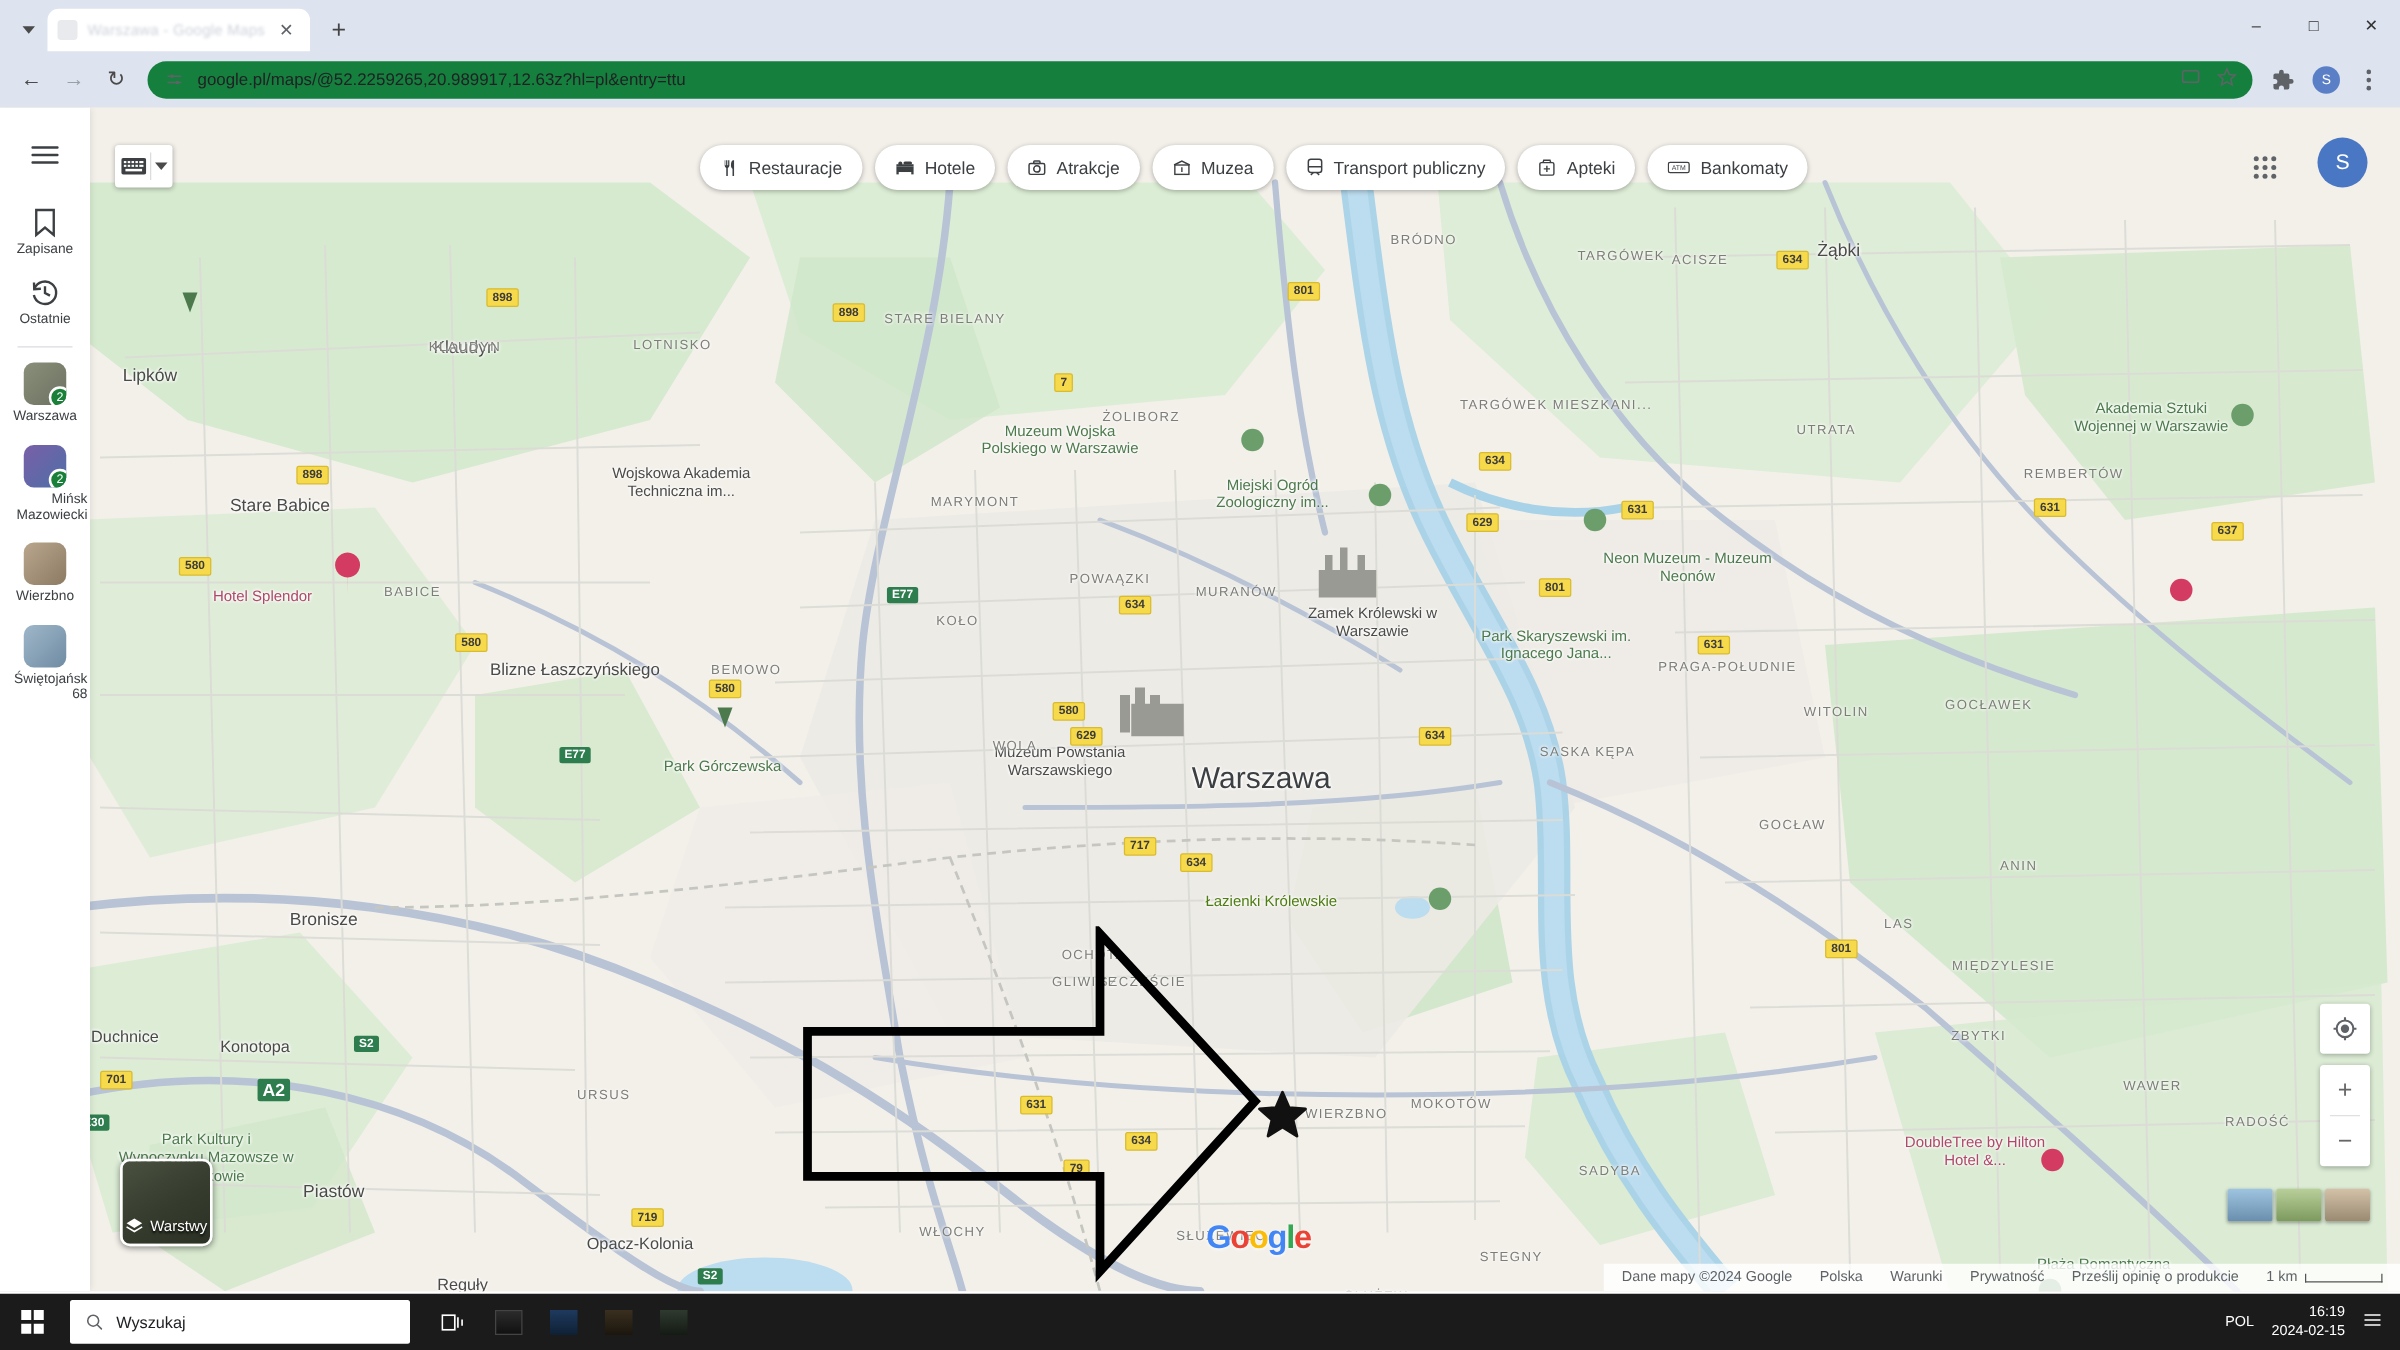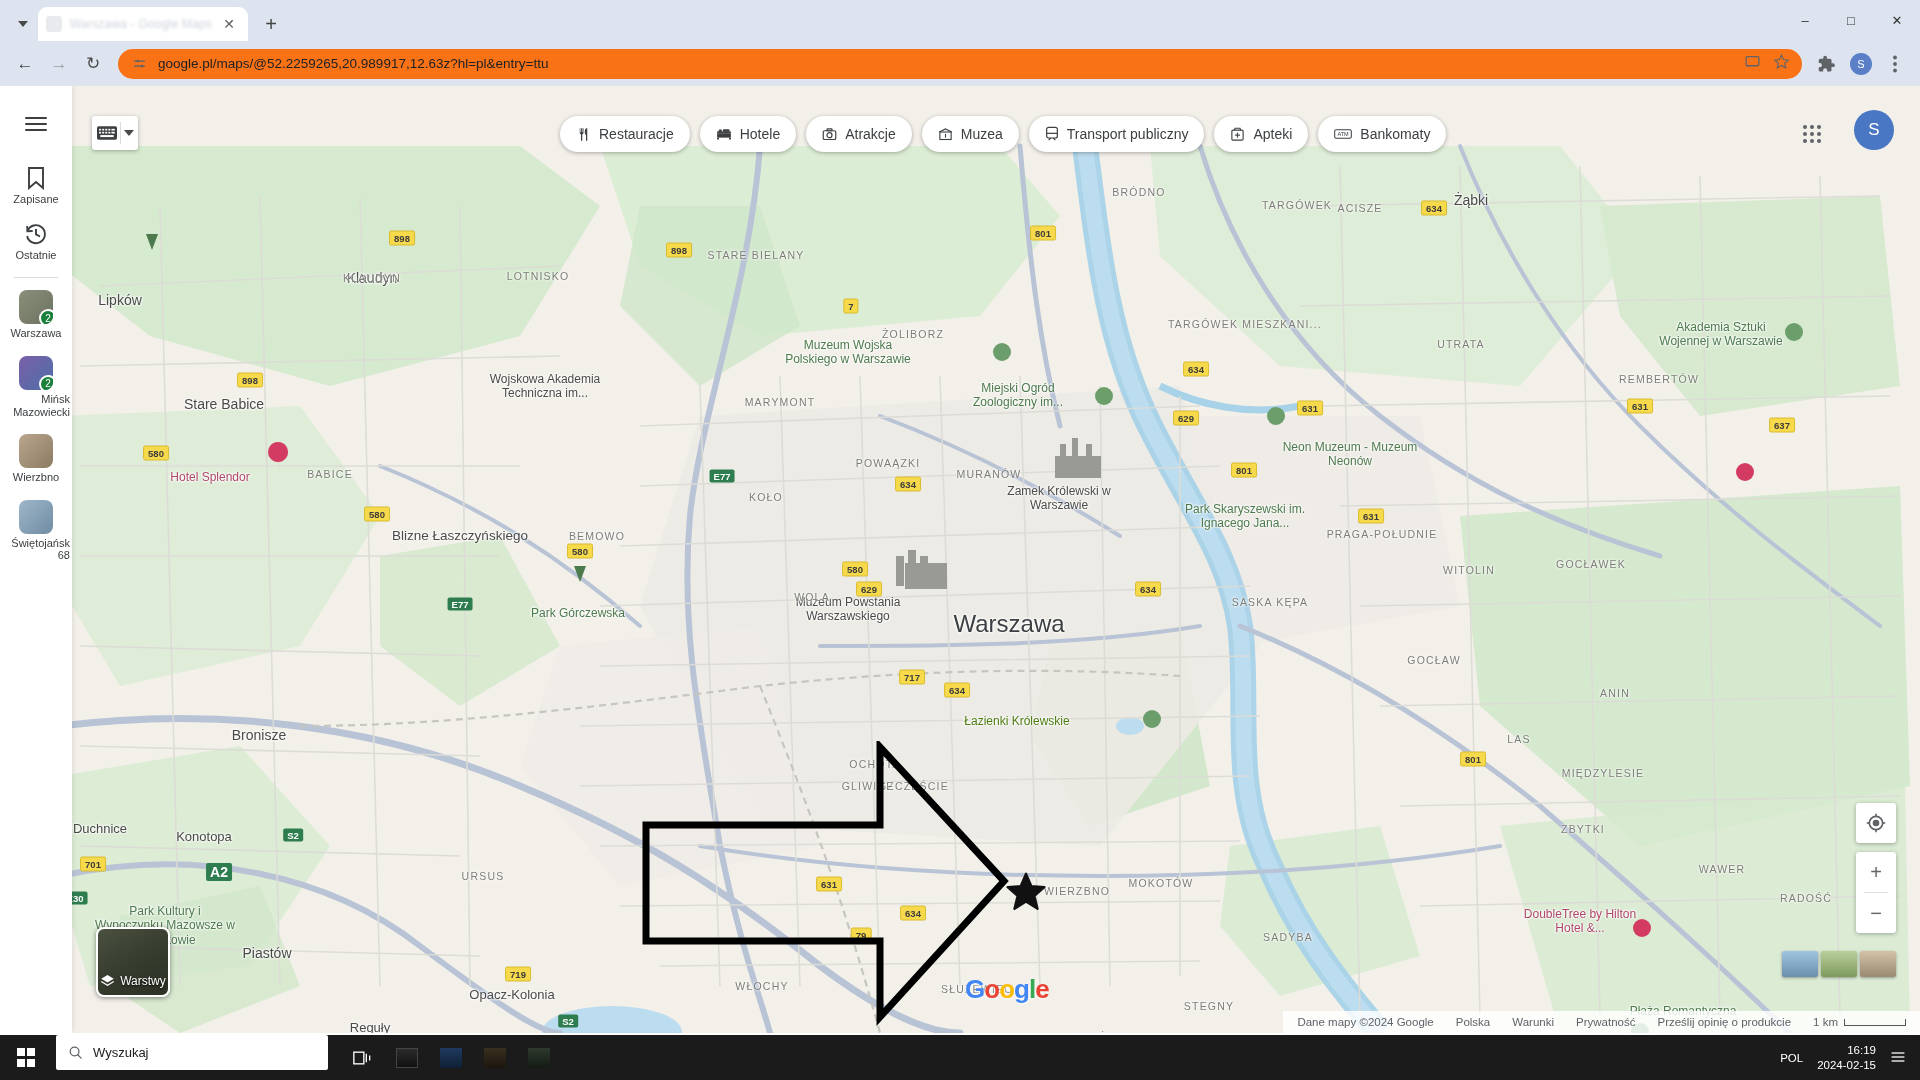--- a/index.html
+++ b/index.html
@@ -20,21 +20,21 @@
   .tab-close { width:22px;height:22px;border-radius:50%;display:flex;align-items:center;justify-content:center;
                font-size:14px;color:#5f6368; flex:none;}
   .newtab { width:34px;height:34px;display:flex;align-items:center;justify-content:center;
             font-size:20px;color:#444; margin-left:6px; }
   .win-ctrls { position:absolute; right:0; top:0; height:41px; display:flex; align-items:center; }
   .win-btn { width:46px;height:41px;display:flex;align-items:center;justify-content:center;font-size:13px;color:#333; }
 
   .toolbar { height:45px; background:#dee4ef; display:flex; align-items:center; padding:0 10px; gap:4px; }
   .tb-icon { width:30px;height:30px;border-radius:50%;display:flex;align-items:center;justify-content:center;
              color:#4a4a4a; font-size:17px; flex:none; }
-  .omnibox { flex:1; height:30px; background:#f97316; border-radius:16px; display:flex; align-items:center;
+  .omnibox { flex:1; height:30px; background:#15803d; border-radius:16px; display:flex; align-items:center;
              padding:0 12px; margin:0 6px; gap:10px; }
   .omni-lock { width:18px;height:18px; flex:none; display:flex;align-items:center;justify-content:center; }
   .omni-url { flex:1; font-size:13.5px; color:#202124; white-space:nowrap; overflow:hidden; }
   .omni-right { display:flex; align-items:center; gap:12px; }
   .avatar-sm { width:22px;height:22px;border-radius:50%;background:#5b7fc7;color:#fff;font-size:11px;
                display:flex;align-items:center;justify-content:center; }
 
   
   .app { position:relative; width:1920px; height:947px; overflow:hidden; background:#eae6e0; }
 
@@ -109,21 +109,21 @@
   .attrib { position:absolute; right:0; bottom:0; height:22px; z-index:35; display:flex; align-items:center;
             gap:22px; padding:0 14px; font-size:11.5px; color:#5f6368; background:rgba(255,255,255,.82); }
   .scalebar { display:flex;align-items:center;gap:6px; }
   .scaleline { width:62px;height:7px;border:1px solid #555; border-top:0; }
 
   
   .anno { position:absolute; z-index:45; pointer-events:none; }
 
   
   .taskbar { position:absolute; left:0; bottom:0; width:1920px; height:45px; background:#1b1b1b; z-index:60;
-             display:flex; }
+             display:flex; align-items:center; }
   .start { width:52px;height:45px;display:flex;align-items:center;justify-content:center; }
   .win-sq { display:grid; grid-template-columns:8px 8px; grid-template-rows:8px 8px; gap:2.5px; }
   .win-sq i { background:#fff; display:block; }
   .tb-search { width:272px;height:35px;background:#fff;border-radius:2px;display:flex;align-items:center;
                gap:10px;padding:0 12px; margin-left:4px; font-size:13px; color:#202124; }
   .tb-apps { display:flex; align-items:center; gap:2px; margin-left:14px; }
   .tb-app { width:42px;height:45px;display:flex;align-items:center;justify-content:center; }
   .tray { margin-left:auto; display:flex; align-items:center; gap:14px; padding-right:14px; color:#fff; font-size:11.5px;}
   .tray .clock { text-align:right; line-height:1.25; }
 </style>
@@ -279,21 +279,21 @@
         <div style="position: absolute; left: 100px; top: 743px; transform: translate(-50%, -50%); font-size: 13px; color: rgb(74, 74, 72); white-space: normal; max-width: 140px; text-align: center; line-height: 1.2; text-shadow: rgb(255, 255, 255) 0px 0px 3px, rgb(255, 255, 255) 0px 0px 3px, rgb(255, 255, 255) 0px 0px 3px;">Duchnice</div>
         <div style="position: absolute; left: 267px; top: 867px; transform: translate(-50%, -50%); font-size: 14px; color: rgb(74, 74, 72); white-space: normal; max-width: 140px; text-align: center; line-height: 1.2; text-shadow: rgb(255, 255, 255) 0px 0px 3px, rgb(255, 255, 255) 0px 0px 3px, rgb(255, 255, 255) 0px 0px 3px;">Piastów</div>
         <div style="position: absolute; left: 512px; top: 909px; transform: translate(-50%, -50%); font-size: 13px; color: rgb(74, 74, 72); white-space: normal; max-width: 140px; text-align: center; line-height: 1.2; text-shadow: rgb(255, 255, 255) 0px 0px 3px, rgb(255, 255, 255) 0px 0px 3px, rgb(255, 255, 255) 0px 0px 3px;">Opacz-Kolonia</div>
         <div style="position: absolute; left: 370px; top: 942px; transform: translate(-50%, -50%); font-size: 13px; color: rgb(74, 74, 72); white-space: normal; max-width: 140px; text-align: center; line-height: 1.2; text-shadow: rgb(255, 255, 255) 0px 0px 3px, rgb(255, 255, 255) 0px 0px 3px, rgb(255, 255, 255) 0px 0px 3px;">Reguły</div>
         <div style="position: absolute; left: 1471px; top: 114px; transform: translate(-50%, -50%); font-size: 14px; color: rgb(74, 74, 72); white-space: normal; max-width: 140px; text-align: center; line-height: 1.2; text-shadow: rgb(255, 255, 255) 0px 0px 3px, rgb(255, 255, 255) 0px 0px 3px, rgb(255, 255, 255) 0px 0px 3px;">Żąbki</div>
         <div style="position: absolute; left: 1009px; top: 538px; transform: translate(-50%, -50%); font-size: 24px; color: rgb(60, 64, 67); white-space: normal; max-width: 140px; text-align: center; line-height: 1.2; text-shadow: rgb(255, 255, 255) 0px 0px 3px, rgb(255, 255, 255) 0px 0px 3px, rgb(255, 255, 255) 0px 0px 3px;">Warszawa</div>
         <div style="position: absolute; left: 1017px; top: 635px; transform: translate(-50%, -50%); font-size: 12px; color: #4d7c0f; white-space: normal; max-width: 140px; text-align: center; line-height: 1.2; text-shadow: rgb(255, 255, 255) 0px 0px 3px, rgb(255, 255, 255) 0px 0px 3px, rgb(255, 255, 255) 0px 0px 3px;">Łazienki Królewskie</div>
         <div style="position: absolute; left: 848px; top: 523px; transform: translate(-50%, -50%); font-size: 12px; color: rgb(74, 74, 72); white-space: normal; max-width: 140px; text-align: center; line-height: 1.2; text-shadow: rgb(255, 255, 255) 0px 0px 3px, rgb(255, 255, 255) 0px 0px 3px, rgb(255, 255, 255) 0px 0px 3px;">Muzeum Powstania Warszawskiego</div>
         <div style="position: absolute; left: 848px; top: 266px; transform: translate(-50%, -50%); font-size: 12px; color: rgb(77, 122, 77); white-space: normal; max-width: 140px; text-align: center; line-height: 1.2; text-shadow: rgb(255, 255, 255) 0px 0px 3px, rgb(255, 255, 255) 0px 0px 3px, rgb(255, 255, 255) 0px 0px 3px;">Muzeum Wojska Polskiego w Warszawie</div>
         <div style="position: absolute; left: 1018px; top: 309px; transform: translate(-50%, -50%); font-size: 12px; color: rgb(77, 122, 77); white-space: normal; max-width: 140px; text-align: center; line-height: 1.2; text-shadow: rgb(255, 255, 255) 0px 0px 3px, rgb(255, 255, 255) 0px 0px 3px, rgb(255, 255, 255) 0px 0px 3px;">Miejski Ogród Zoologiczny im...</div>
-        <div style="position: absolute; left: 1059px; top: 412px; transform: translate(-50%, -50%); font-size: 12px; color: rgb(74, 74, 72); white-space: normal; max-width: 140px; text-align: center; line-height: 1.2; text-shadow: rgb(255, 255, 255) 0px 0px 3px, rgb(255, 255, 255) 0px 0px 3px, rgb(255, 255, 255) 0px 0px 3px;">Zamek Królewski w Warszawie</div>
+        <div style="position: absolute; left: 1098px; top: 412px; transform: translate(-50%, -50%); font-size: 12px; color: rgb(74, 74, 72); white-space: normal; max-width: 140px; text-align: center; line-height: 1.2; text-shadow: rgb(255, 255, 255) 0px 0px 3px, rgb(255, 255, 255) 0px 0px 3px, rgb(255, 255, 255) 0px 0px 3px;">Zamek Królewski w Warszawie</div>
         <div style="position: absolute; left: 1350px; top: 368px; transform: translate(-50%, -50%); font-size: 12px; color: rgb(77, 122, 77); white-space: normal; max-width: 140px; text-align: center; line-height: 1.2; text-shadow: rgb(255, 255, 255) 0px 0px 3px, rgb(255, 255, 255) 0px 0px 3px, rgb(255, 255, 255) 0px 0px 3px;">Neon Muzeum - Muzeum Neonów</div>
         <div style="position: absolute; left: 1245px; top: 430px; transform: translate(-50%, -50%); font-size: 12px; color: rgb(77, 122, 77); white-space: normal; max-width: 140px; text-align: center; line-height: 1.2; text-shadow: rgb(255, 255, 255) 0px 0px 3px, rgb(255, 255, 255) 0px 0px 3px, rgb(255, 255, 255) 0px 0px 3px;">Park Skaryszewski im. Ignacego Jana...</div>
         <div style="position: absolute; left: 578px; top: 527px; transform: translate(-50%, -50%); font-size: 12px; color: rgb(77, 122, 77); white-space: normal; max-width: 140px; text-align: center; line-height: 1.2; text-shadow: rgb(255, 255, 255) 0px 0px 3px, rgb(255, 255, 255) 0px 0px 3px, rgb(255, 255, 255) 0px 0px 3px;">Park Górczewska</div>
         <div style="position: absolute; left: 210px; top: 391px; transform: translate(-50%, -50%); font-size: 12px; color: rgb(176, 72, 107); white-space: normal; max-width: 140px; text-align: center; line-height: 1.2; text-shadow: rgb(255, 255, 255) 0px 0px 3px, rgb(255, 255, 255) 0px 0px 3px, rgb(255, 255, 255) 0px 0px 3px;">Hotel Splendor</div>
         <div style="position: absolute; left: 165px; top: 840px; transform: translate(-50%, -50%); font-size: 12px; color: rgb(77, 122, 77); white-space: normal; max-width: 140px; text-align: center; line-height: 1.2; text-shadow: rgb(255, 255, 255) 0px 0px 3px, rgb(255, 255, 255) 0px 0px 3px, rgb(255, 255, 255) 0px 0px 3px;">Park Kultury i Wypoczynku Mazowsze w Pruszkowie</div>
         <div style="position: absolute; left: 1721px; top: 248px; transform: translate(-50%, -50%); font-size: 12px; color: rgb(77, 122, 77); white-space: normal; max-width: 140px; text-align: center; line-height: 1.2; text-shadow: rgb(255, 255, 255) 0px 0px 3px, rgb(255, 255, 255) 0px 0px 3px, rgb(255, 255, 255) 0px 0px 3px;">Akademia Sztuki Wojennej w Warszawie</div>
         <div style="position: absolute; left: 1580px; top: 835px; transform: translate(-50%, -50%); font-size: 12px; color: rgb(176, 72, 107); white-space: normal; max-width: 140px; text-align: center; line-height: 1.2; text-shadow: rgb(255, 255, 255) 0px 0px 3px, rgb(255, 255, 255) 0px 0px 3px, rgb(255, 255, 255) 0px 0px 3px;">DoubleTree by Hilton Hotel &amp;...</div>
         <div style="position: absolute; left: 1683px; top: 925px; transform: translate(-50%, -50%); font-size: 12px; color: rgb(77, 122, 77); white-space: normal; max-width: 140px; text-align: center; line-height: 1.2; text-shadow: rgb(255, 255, 255) 0px 0px 3px, rgb(255, 255, 255) 0px 0px 3px, rgb(255, 255, 255) 0px 0px 3px;">Płaża Romantyczna</div>
         <div style="position: absolute; left: 545px; top: 300px; transform: translate(-50%, -50%); font-size: 12px; color: rgb(74, 74, 72); white-space: normal; max-width: 140px; text-align: center; line-height: 1.2; text-shadow: rgb(255, 255, 255) 0px 0px 3px, rgb(255, 255, 255) 0px 0px 3px, rgb(255, 255, 255) 0px 0px 3px;">Wojskowa Akademia Techniczna im...</div>
       </div>

